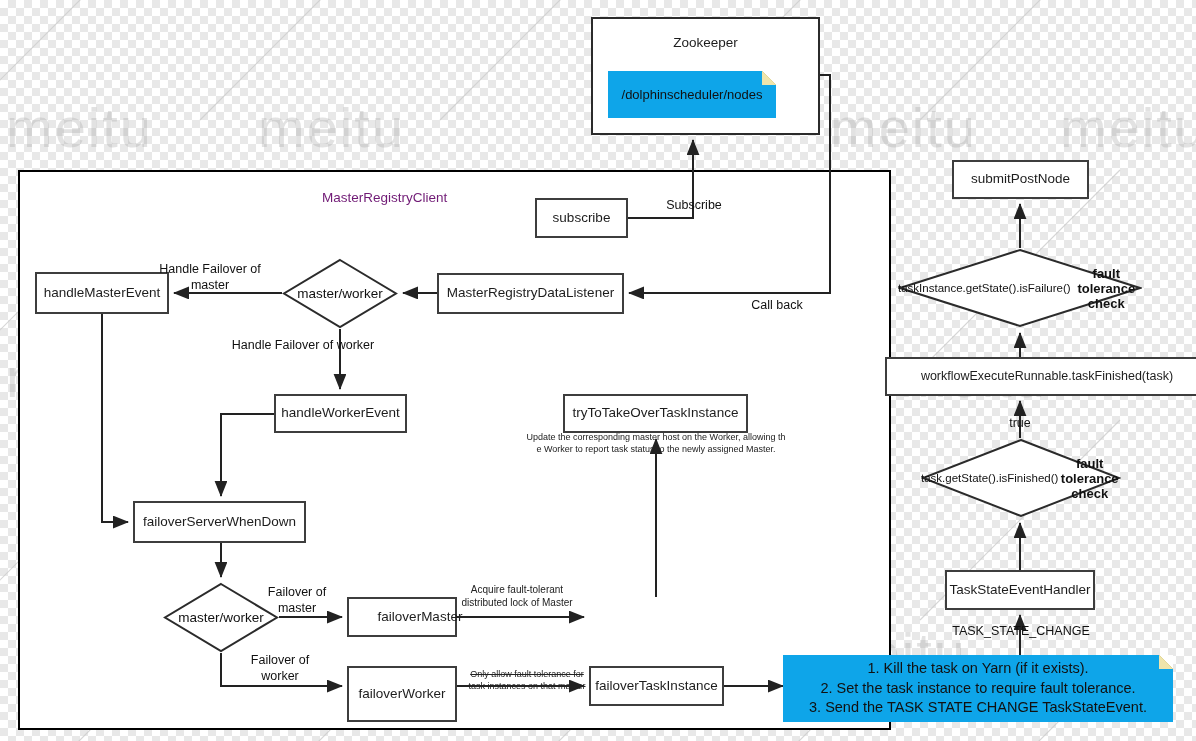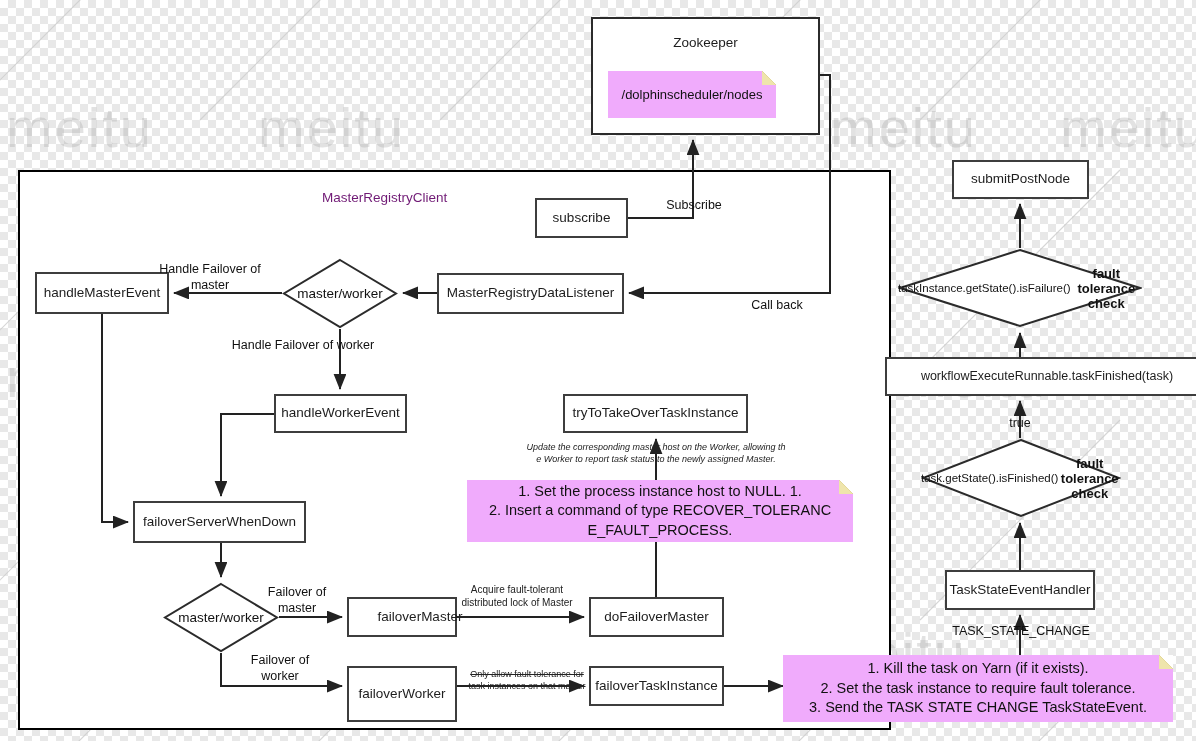--- a/index.html
+++ b/index.html
@@ -36,21 +36,21 @@
     position:absolute;color:#111;font-size:12.5px;line-height:1.25;
     text-align:center;background:transparent;
   }
   .small{font-size:9px;color:#222;line-height:1.3;}
   .title{position:absolute;font-size:13.5px;color:#701a75;}
   .container{
     position:absolute;box-sizing:border-box;
     background:#ffffff;border:2px solid #000;
   }
   .note{
-    position:absolute;box-sizing:border-box;background:#f0abfc;
+    position:absolute;box-sizing:border-box;background:#0ea5e9;
     color:#111;font-size:14.5px;line-height:1.35;
     display:flex;align-items:center;justify-content:center;text-align:center;
     padding:4px 8px;
   }
   .note .fold{
     position:absolute;right:0;top:0;width:14px;height:14px;
     background:linear-gradient(225deg,#ffffff 0 48%,#e3d89a 48% 52%,#efe5ac 52% 100%);
   }
   .diamond{position:absolute;}
   .diamond .dtext{
@@ -134,23 +134,20 @@
   </div>
 
   <div class="node" style="left:347px;top:597px;width:110px;height:40px;padding-left:42px;">
     <span>failoverMaster</span>
   </div>
 
   <div class="node" style="left:347px;top:666px;width:110px;height:56px;">
     <span>failoverWorker</span>
   </div>
 
-  <div class="node" style="left:589px;top:597px;width:135px;height:40px;">
-    <span>doFailoverMaster</span>
-  </div>
 
   <div class="node" style="left:589px;top:666px;width:135px;height:40px;">
     <span>failoverTaskInstance</span>
   </div>
 
   <div class="node" style="left:563px;top:394px;width:185px;height:39px;">
     <span>tryToTakeOverTaskInstance</span>
   </div>
 
   <div class="node" style="left:952px;top:160px;width:137px;height:39px;">
@@ -253,32 +250,26 @@
 master</span></div>
   <div class="label" style="left:214px;top:338px;width:178px;">Handle Failover of  worker</div>
   <div class="label" style="left:255px;top:585px;width:84px;white-space:pre-line;"><span>Failover of
 master</span></div>
   <div class="label" style="left:238px;top:653px;width:84px;white-space:pre-line;"><span>Failover of
 worker</span></div>
   <div class="label small" style="left:450px;top:583px;width:134px;font-size:10px;white-space:pre-line;"><span>Acquire fault-tolerant
 distributed lock of Master</span></div>
   <div class="label small strike" style="left:452px;top:669px;width:132px;font-size:9px;white-space:pre-line;margin-left:9px;"><span>Only allow fault tolerance for
 task instances on that master</span></div>
-  <div class="label small" style="left:506px;top:442px;width:300px;white-space:pre-line;font-style:italic;"><span>Update the corresponding master host on the Worker, allowing th
+  <div class="label small" style="left:506px;top:432px;width:300px;white-space:pre-line;"><span>Update the corresponding master host on the Worker, allowing th
 e Worker to report task status to the newly assigned Master.</span></div>
 
   <div class="label" style="left:995px;top:416px;width:50px;">true</div>
   <div class="label" style="left:942px;top:624px;width:158px;">TASK_STATE_CHANGE</div>
 
-  <div class="note" style="left:467px;top:480px;width:386px;height:62px;white-space:pre-line;">
-    <span class="fold"></span>
-    <span>1. Set the process instance host to NULL. 1.
-2. Insert a command of type RECOVER_TOLERANC
-E_FAULT_PROCESS.</span>
-  </div>
 
   <div class="note" style="left:783px;top:655px;width:390px;height:67px;white-space:pre-line;">
     <span class="fold"></span>
     <span>1. Kill the task on Yarn (if it exists).
 2. Set the task instance to require fault tolerance.
 3. Send the TASK STATE CHANGE TaskStateEvent.</span>
   </div>
 
 </div>
 

